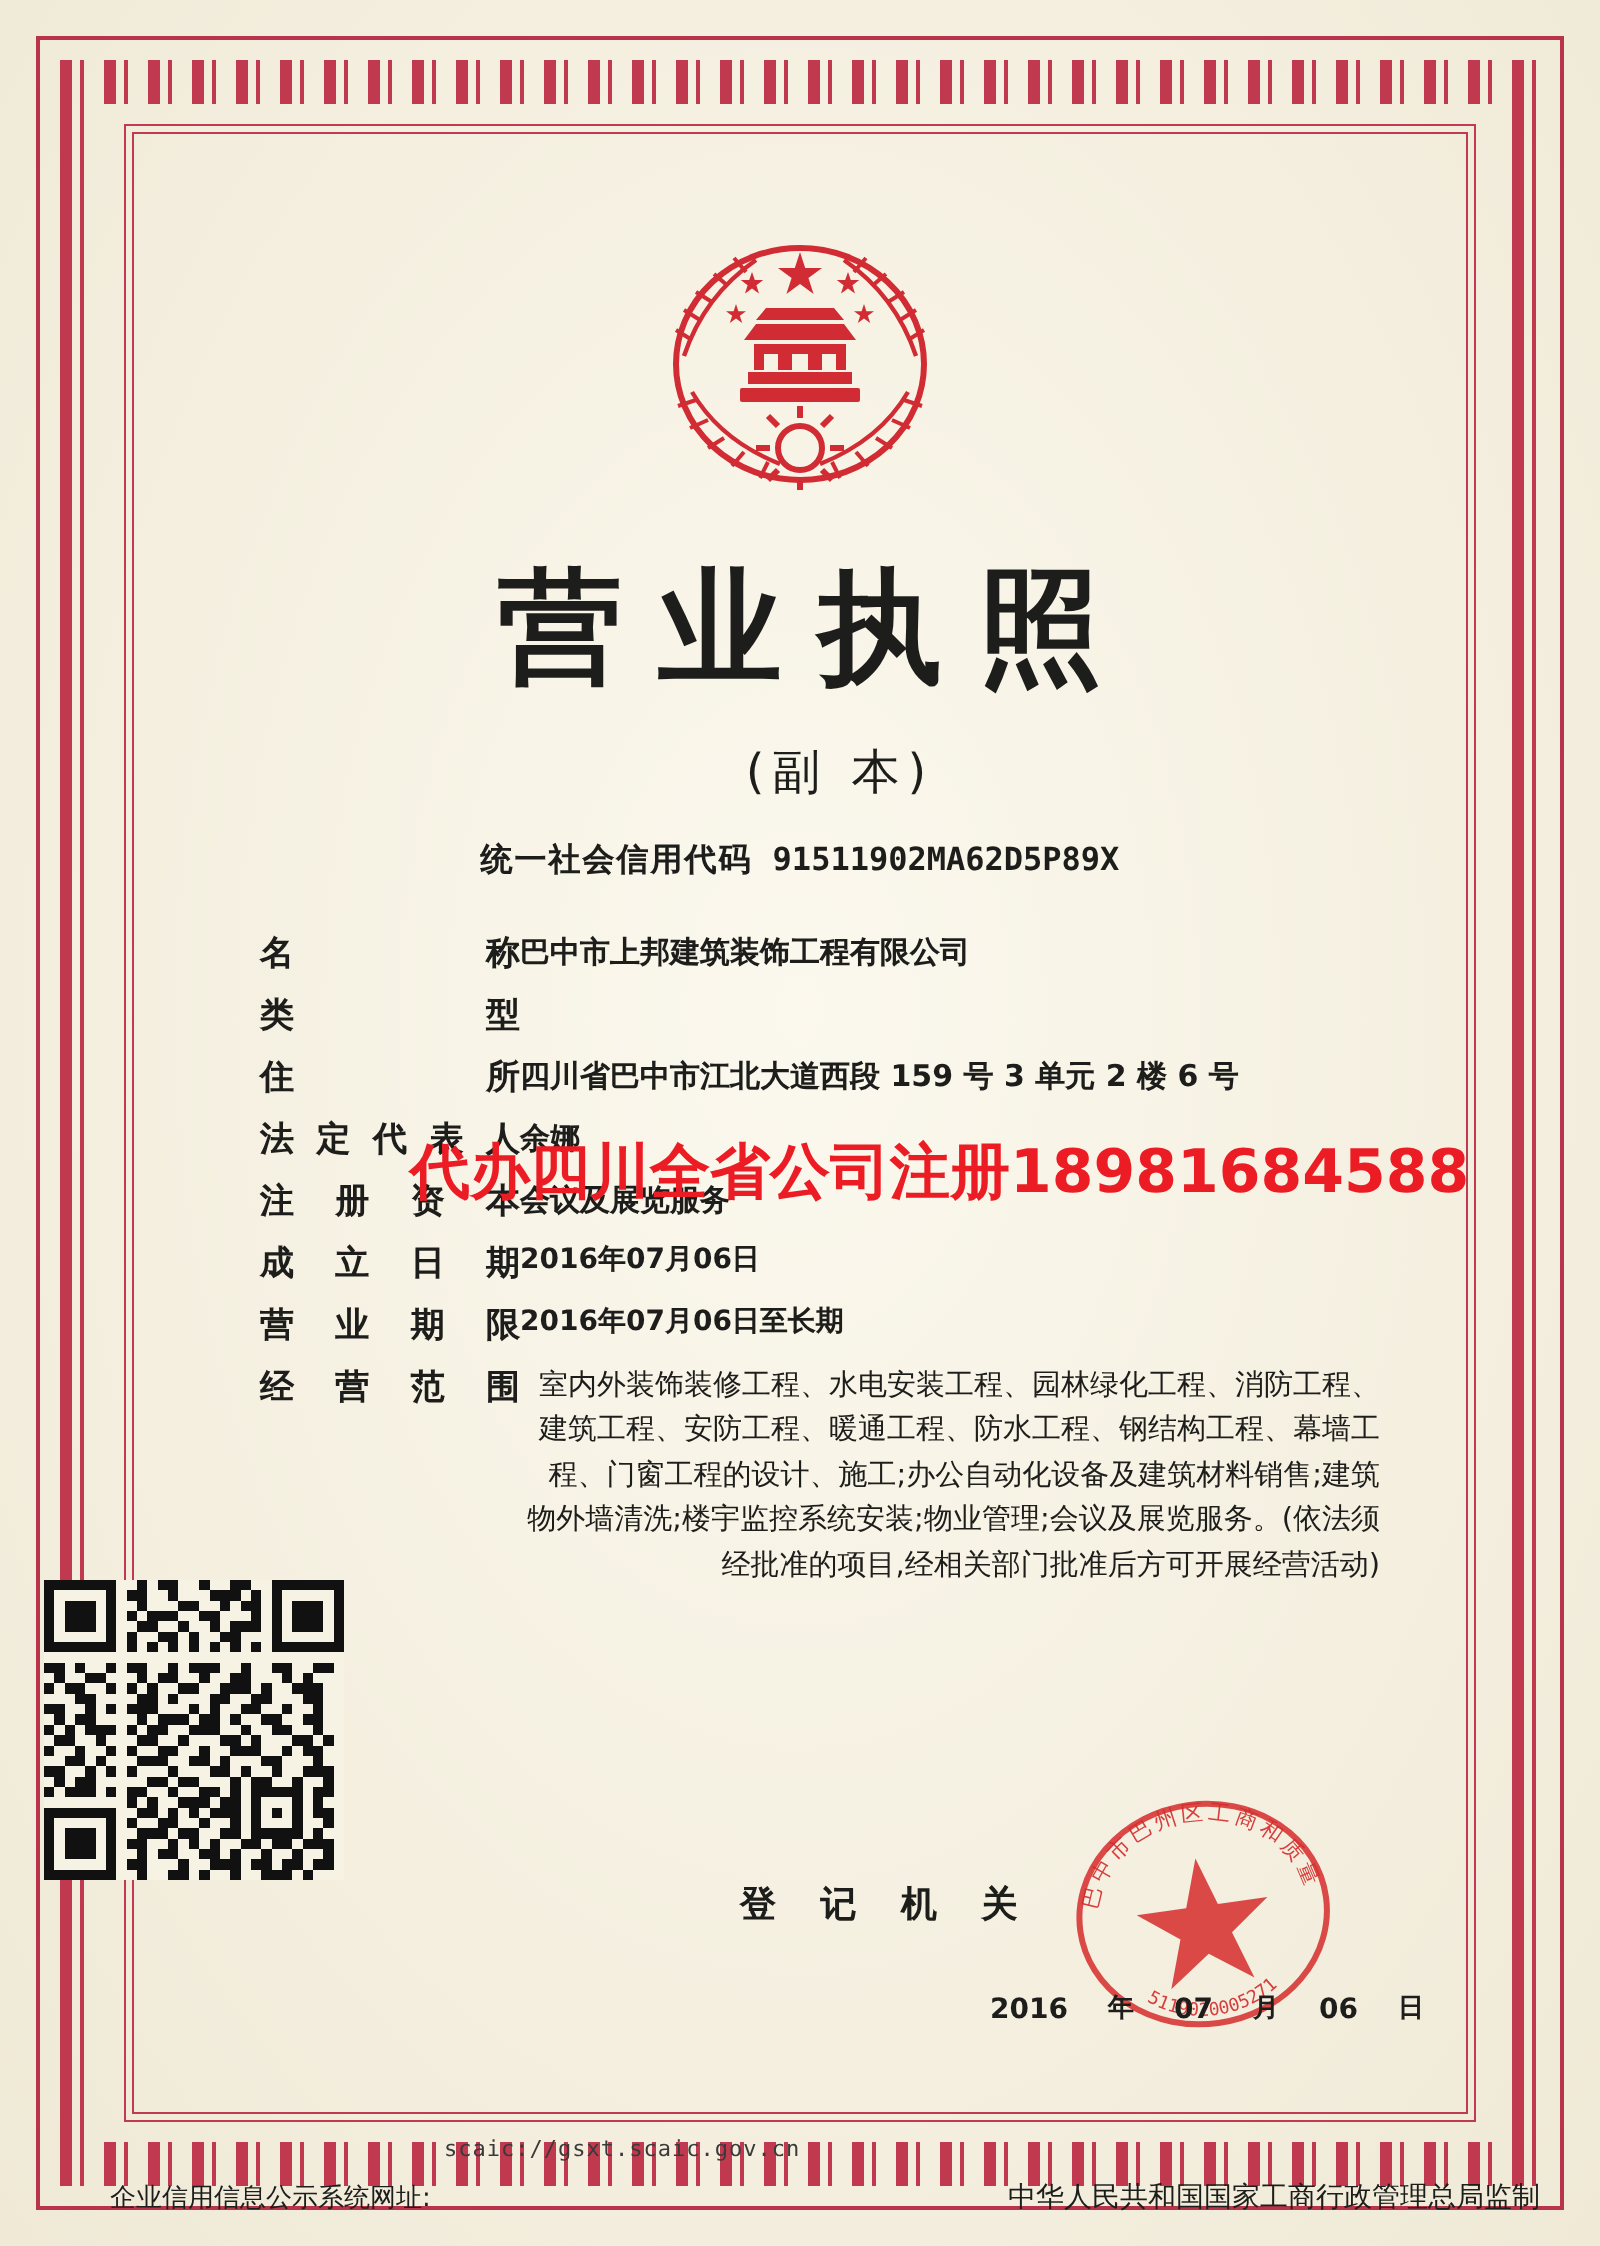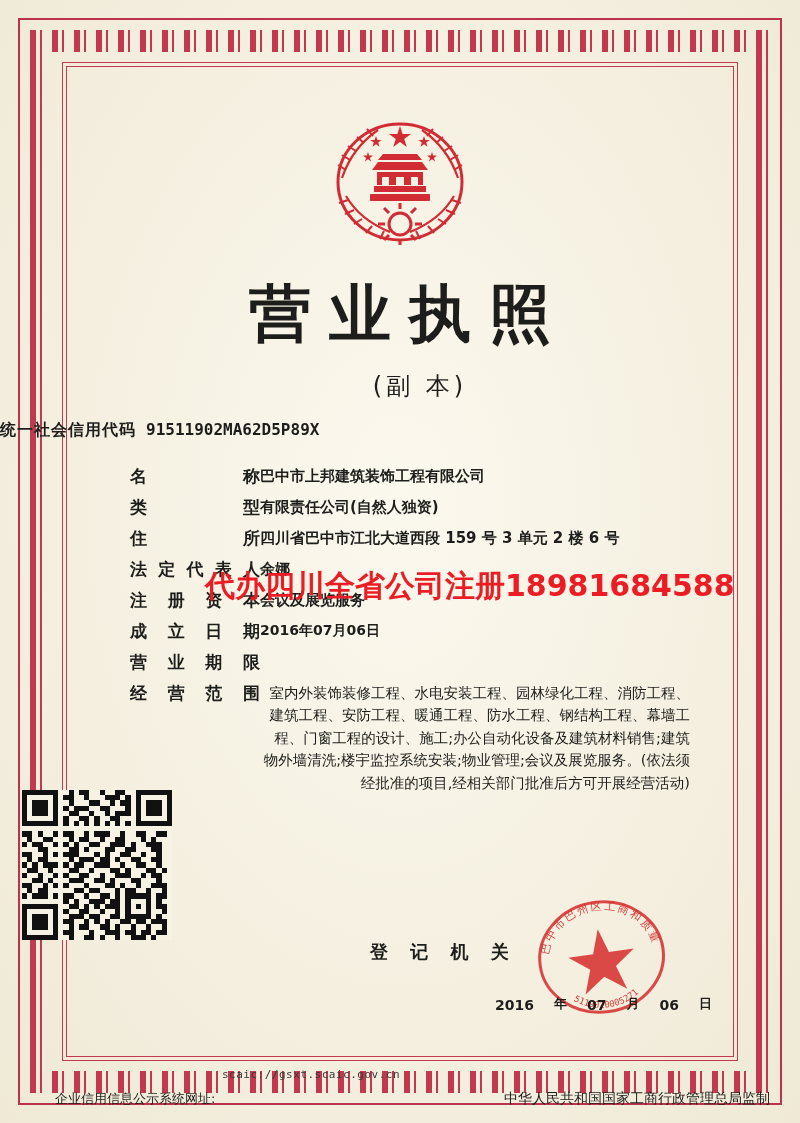--- a/index.html
+++ b/index.html
@@ -56,21 +56,21 @@
     font-size:62px;font-weight:bold;color:#1d1d1b;
     letter-spacing:18px;
     text-indent:18px;
   }
   .subtitle{
     position:absolute;left:0;right:0;top:370px;
     text-align:center;font-size:24px;color:#1d1d1b;letter-spacing:4px;margin-left:40px;
   }
   .credit-code{
     position:absolute;left:0;right:0;top:420px;
-    text-align:left;font-size:16px;color:#1d1d1b;font-weight:bold;
+    text-align:center;font-size:16px;color:#1d1d1b;font-weight:bold;
     letter-spacing:1px;
   }
   .credit-code .code{font-family:"DejaVu Sans Mono","Liberation Mono",monospace;letter-spacing:0px;margin-left:10px;}
 
   
   .fields{
     position:absolute;left:130px;top:465px;width:560px;
   }
   .row{display:flex;align-items:flex-start;margin-bottom:8px;}
   .label{
@@ -201,21 +201,20 @@
         <span>称</span>
       </div>
       <div class="value">巴中市上邦建筑装饰工程有限公司</div>
     </div>
 
     <div class="row">
       <div class="label">
         <span>类</span>
         <span>型</span>
       </div>
-      <div class="value">有限责任公司(自然人独资)</div>
     </div>
 
     <div class="row">
       <div class="label">
         <span>住</span>
         <span>所</span>
       </div>
       <div class="value">四川省巴中市江北大道西段 159 号 3 单元 2 楼 6 号</div>
     </div>
 
@@ -250,20 +249,21 @@
       <div class="value small">2016年07月06日</div>
     </div>
 
     <div class="row">
       <div class="label">
         <span>营</span>
         <span>业</span>
         <span>期</span>
         <span>限</span>
       </div>
+      <div class="value small">2016年07月06日至长期</div>
     </div>
 
     <div class="row">
       <div class="label">
         <span>经</span>
         <span>营</span>
         <span>范</span>
         <span>围</span>
       </div>
       <div class="value scope">室内外装饰装修工程、水电安装工程、园林绿化工程、消防工程、建筑工程、安防工程、暖通工程、防水工程、钢结构工程、幕墙工程、门窗工程的设计、施工;办公自动化设备及建筑材料销售;建筑物外墙清洗;楼宇监控系统安装;物业管理;会议及展览服务。(依法须经批准的项目,经相关部门批准后方可开展经营活动)</div>

